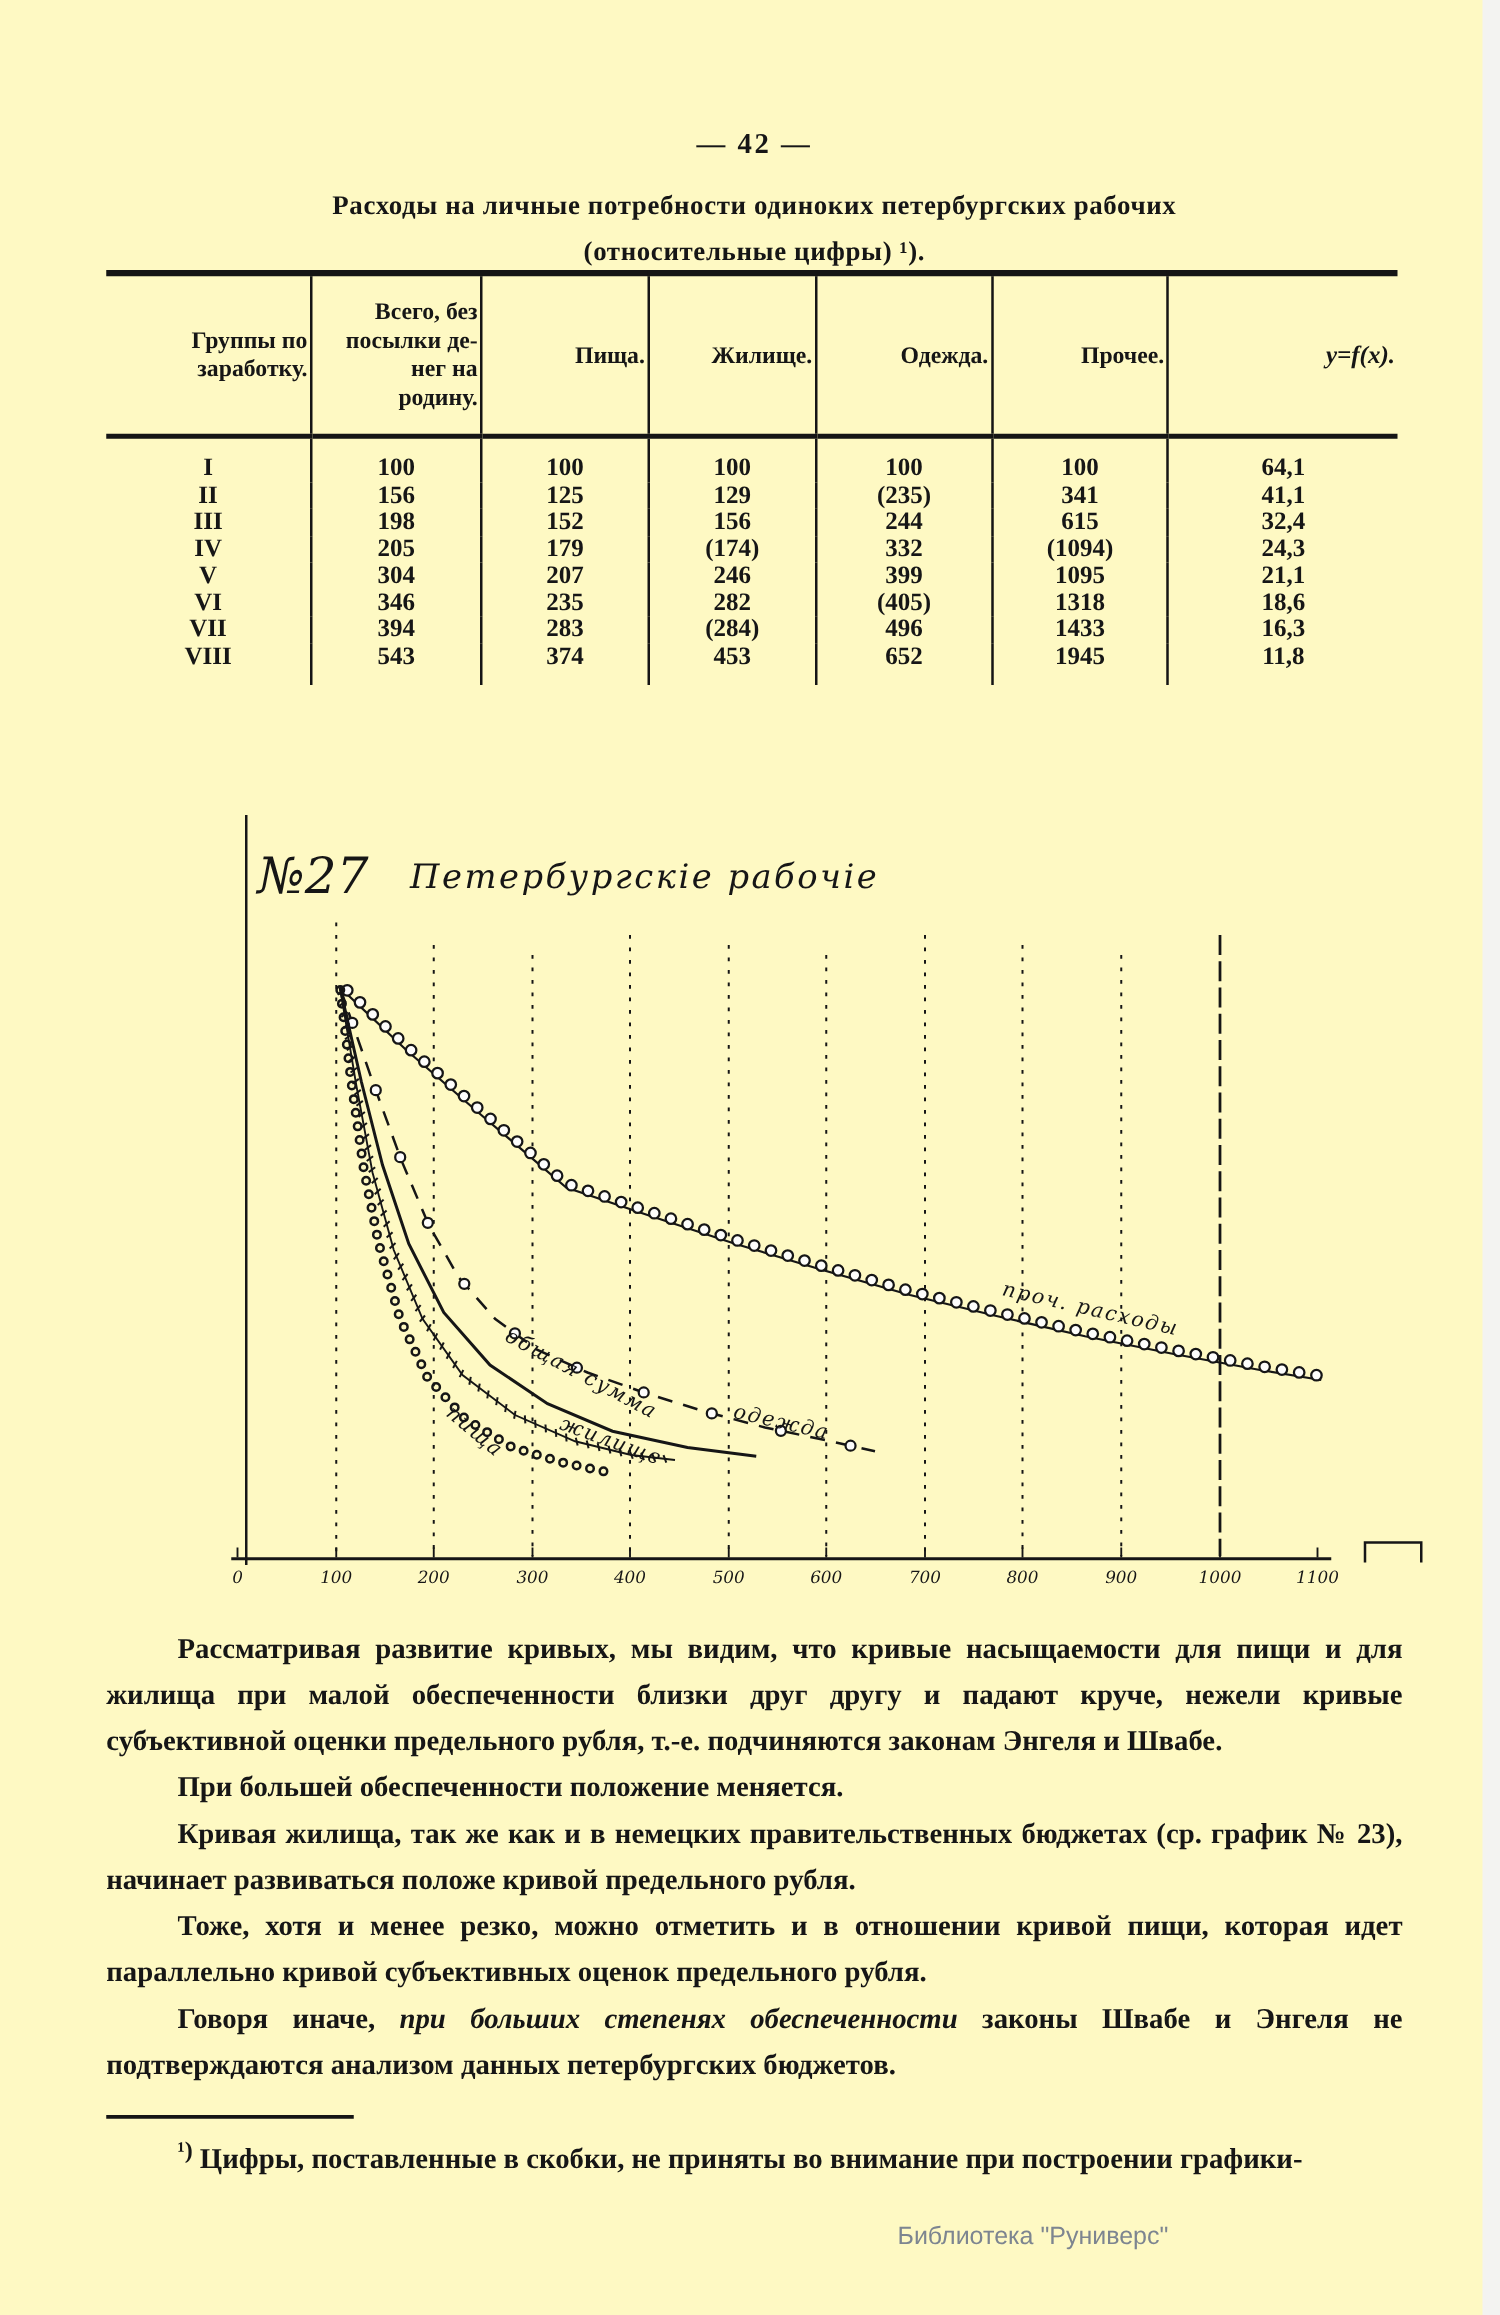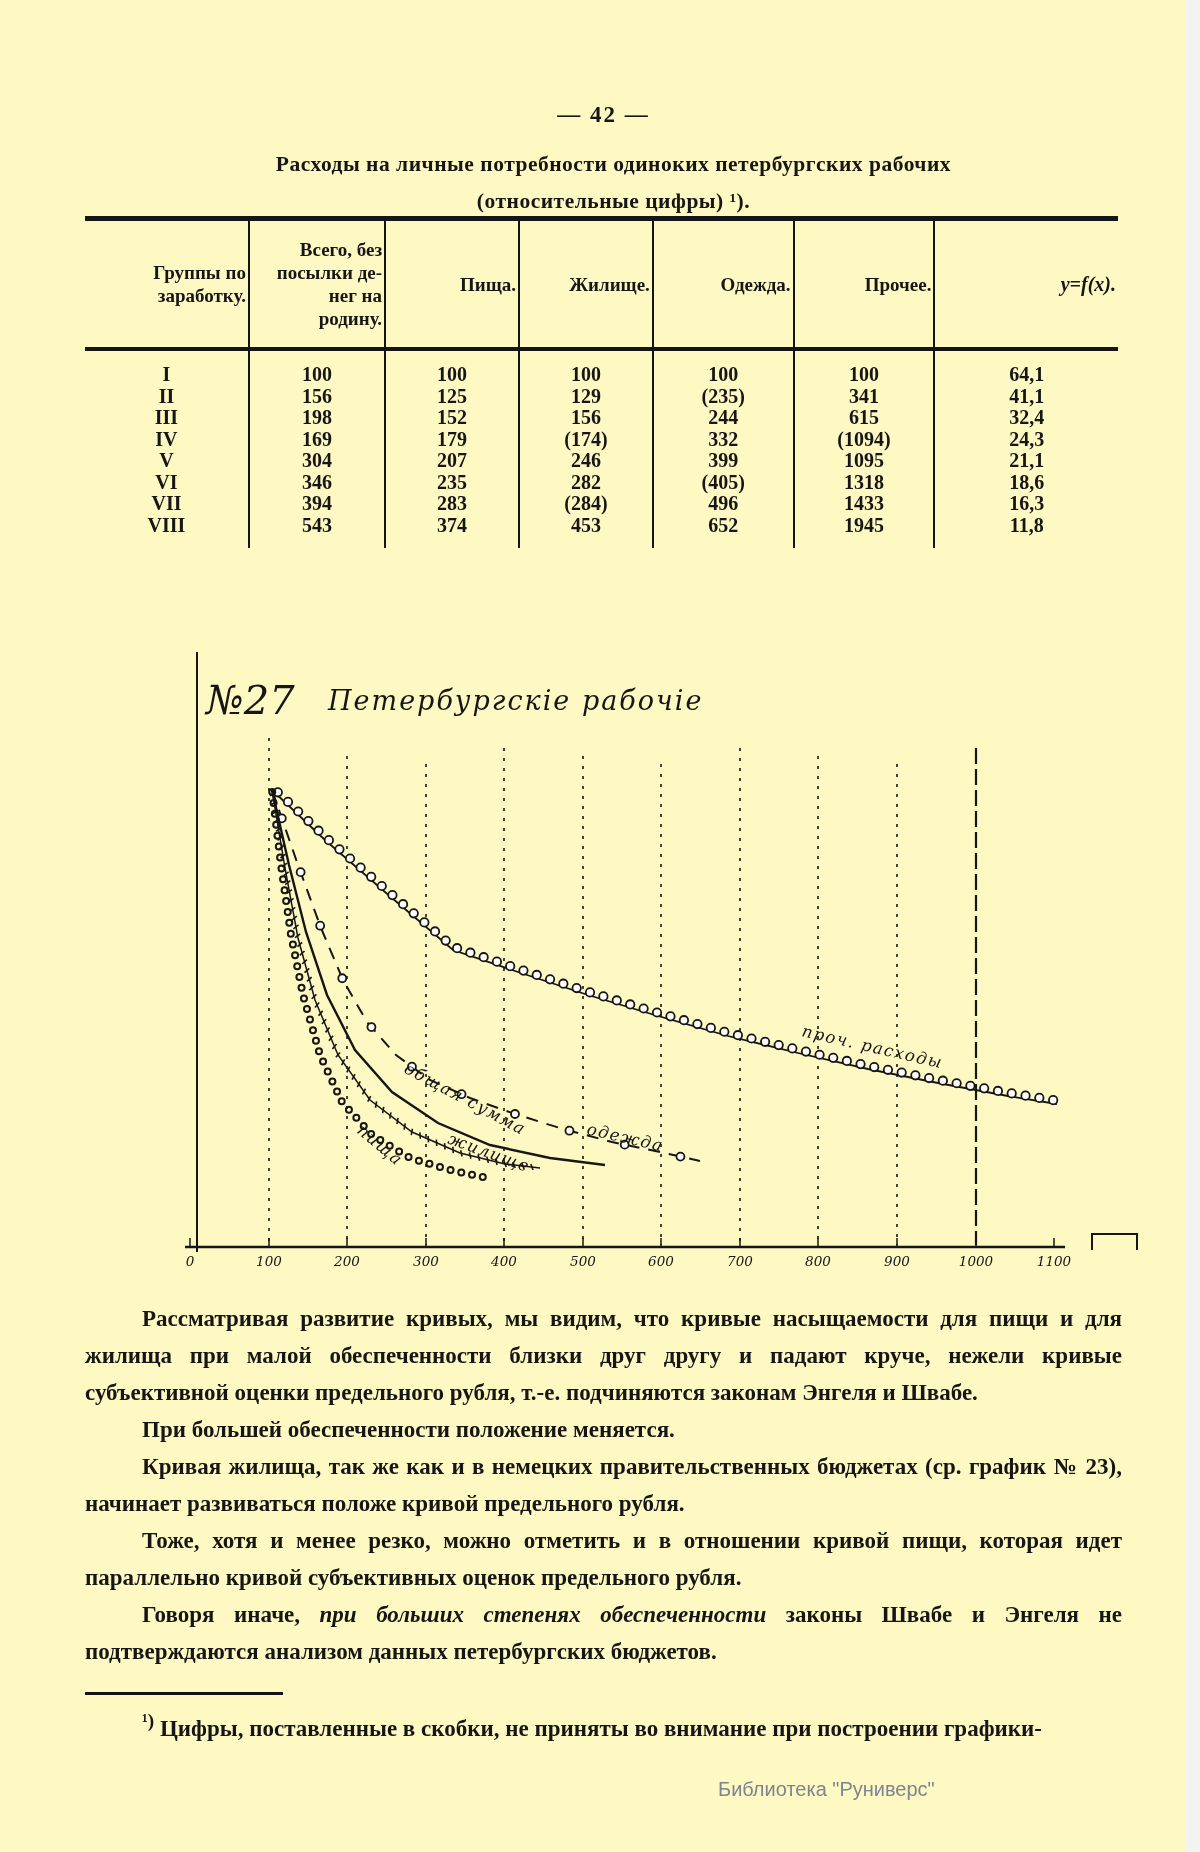--- a/index.html
+++ b/index.html
@@ -6,21 +6,21 @@
   .page{
     position:relative;width:1200px;height:1852px;margin:0 auto;
     background:#fef9c3;color:#161616;overflow:hidden;
     font-family:"Liberation Serif",serif;
   }
   .page-number{
     position:absolute;top:102px;left:85px;width:1037px;text-align:center;
     font-size:23px;font-weight:bold;letter-spacing:2px;
   }
   .doc-title{
-    position:absolute;top:146px;left:95px;width:1037px;text-align:center;
+    position:absolute;top:146px;left:85px;width:1037px;text-align:center;
     font-weight:bold;font-size:21.5px;line-height:37px;letter-spacing:0.5px;
   }
   table.expenses{
     position:absolute;left:85px;top:216px;width:1033px;
     border-collapse:collapse;table-layout:fixed;
     border-top:5px solid #151515;
   }
   table.expenses th{
     height:118px;border-right:2px solid #151515;border-bottom:4px solid #151515;
     font-size:19px;font-weight:bold;text-align:right;vertical-align:middle;
@@ -113,21 +113,21 @@
           <td>III</td>
           <td>198</td>
           <td>152</td>
           <td>156</td>
           <td>244</td>
           <td>615</td>
           <td>32,4</td>
         </tr>
         <tr>
           <td>IV</td>
-          <td>169</td>
+          <td>205</td>
           <td>179</td>
           <td>(174)</td>
           <td>332</td>
           <td>(1094)</td>
           <td>24,3</td>
         </tr>
         <tr>
           <td>V</td>
           <td>304</td>
           <td>207</td>

